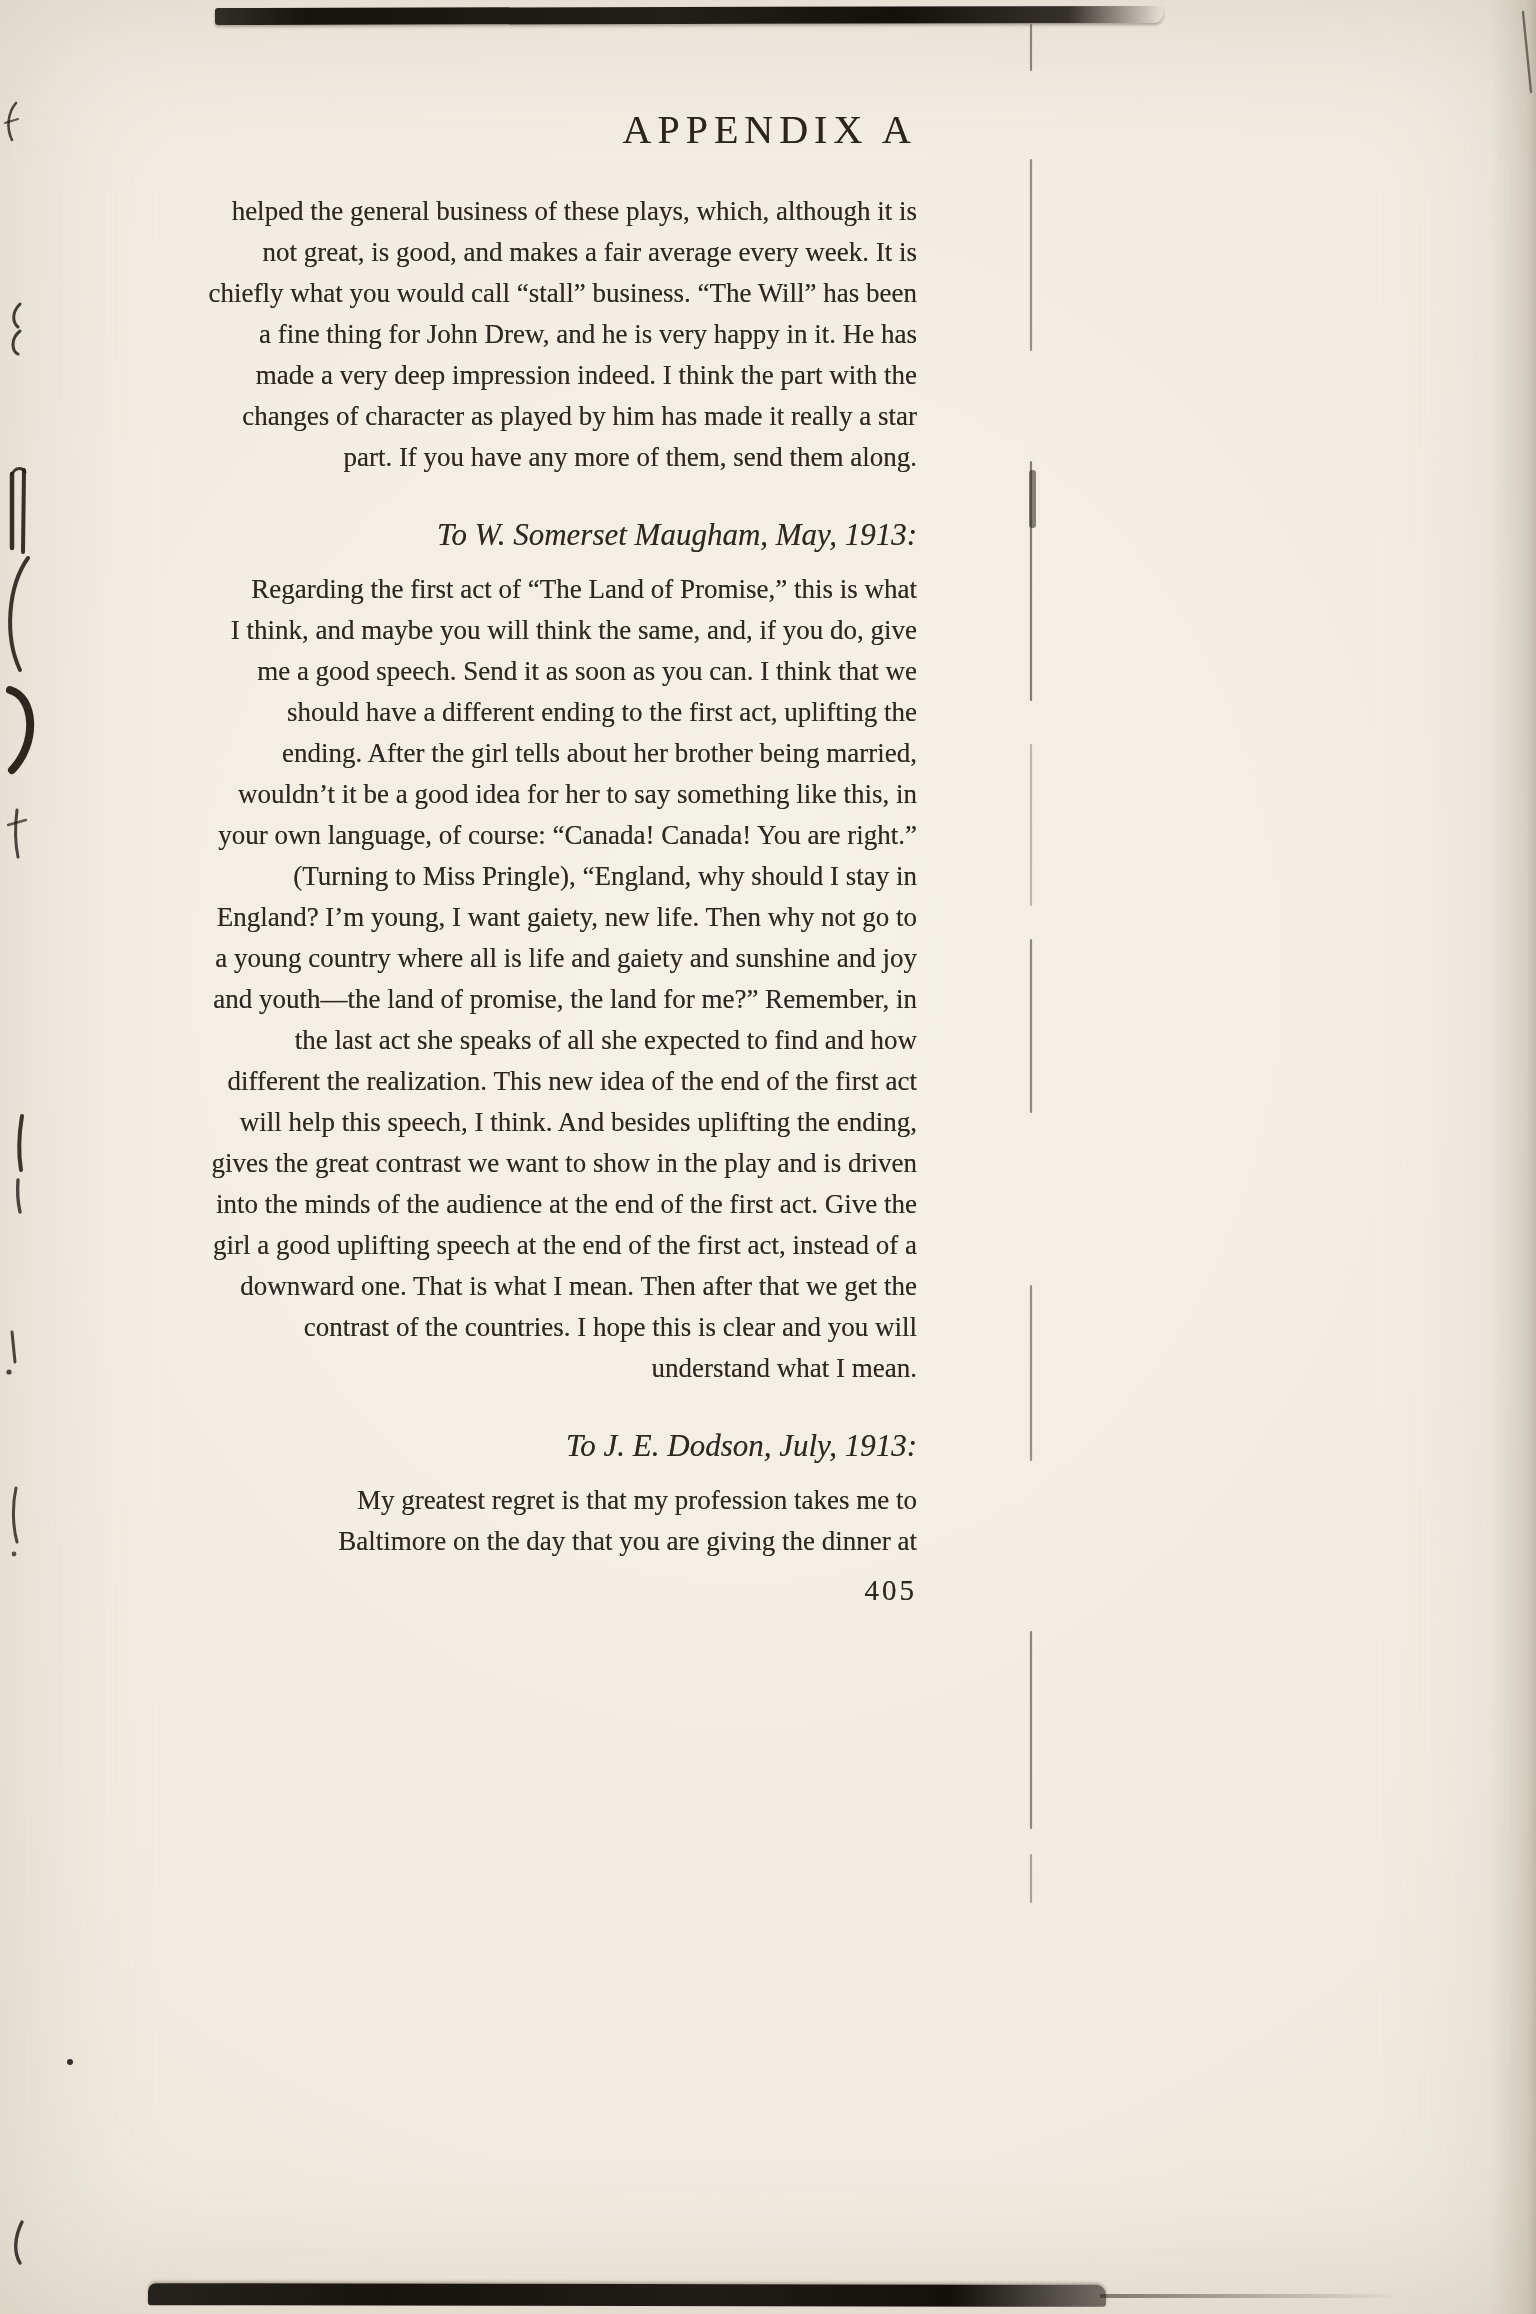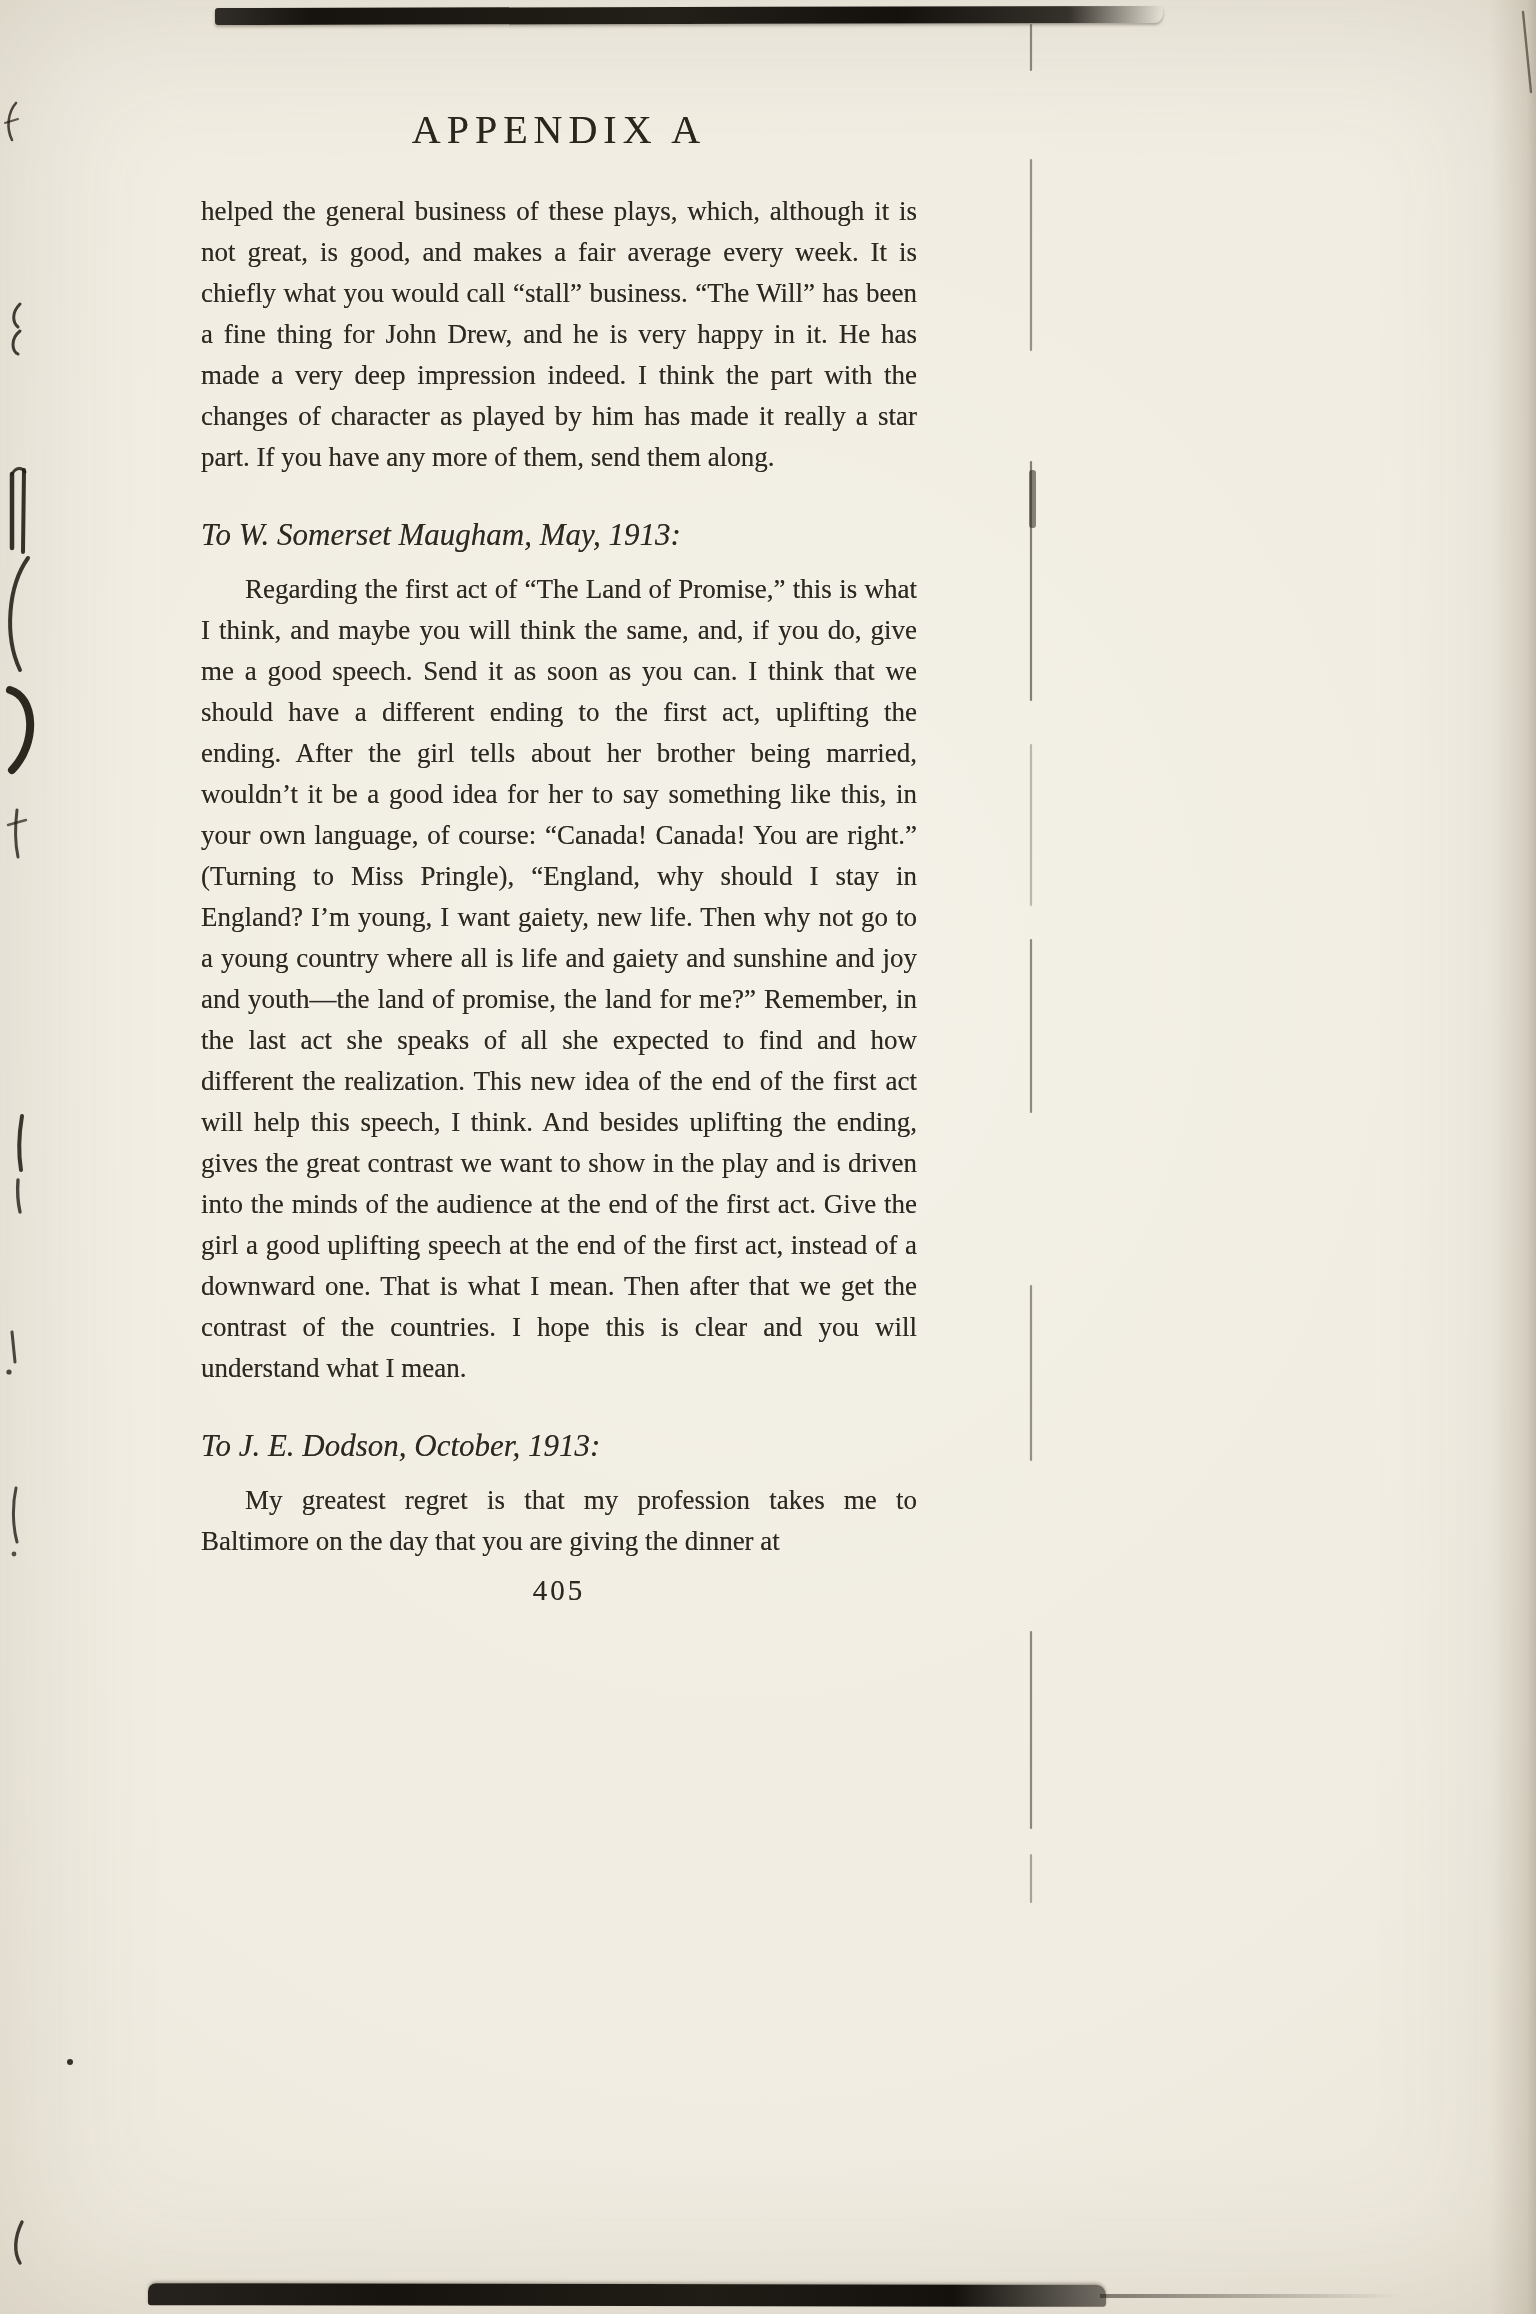--- a/index.html
+++ b/index.html
@@ -54,20 +54,21 @@
   .page-number {
     margin-top: 12px;
     font-size: 29px;
     letter-spacing: 3px;
     text-align: center;
     color: #2e2822;
   }
 
   .page-title, .body-para, .letter-heading, .page-number {
     text-shadow: 0 0 0.6px rgba(46, 40, 34, 0.55);
+    text-align: right;
   }
 
   
   .scan-edge-top {
     position: absolute;
     left: 215px; top: 7px;
     width: 948px; height: 17px;
     background: linear-gradient(90deg,
       rgba(18,15,11,0.85) 0%, #17140f 10%, #23201a 48%,
       #14110d 72%, rgba(22,18,13,0.85) 90%, rgba(22,18,13,0) 100%);
@@ -119,21 +120,21 @@
 
   <div class="page-content">
     <h1 class="page-title">APPENDIX A</h1>
 
     <p class="body-para">helped the general business of these plays, which, although it is not great, is good, and makes a fair average every week.  It is chiefly what you would call “stall” business.  “The Will” has been a fine thing for John Drew, and he is very happy in it.  He has made a very deep impression indeed.  I think the part with the changes of character as played by him has made it really a star part.  If you have any more of them, send them along.</p>
 
     <p class="letter-heading">To W. Somerset Maugham, May, 1913:</p>
 
     <p class="body-para indent">Regarding the first act of “The Land of Promise,” this is what I think, and maybe you will think the same, and, if you do, give me a good speech.  Send it as soon as you can.  I think that we should have a different ending to the first act, uplifting the ending.  After the girl tells about her brother being married, wouldn’t it be a good idea for her to say something like this, in your own language, of course: “Canada!  Canada!  You are right.”  (Turning to Miss Pringle), “England, why should I stay in England?  I’m young, I want gaiety, new life.  Then why not go to a young country where all is life and gaiety and sunshine and joy and youth—the land of promise, the land for me?”  Remember, in the last act she speaks of all she expected to find and how different the realization.  This new idea of the end of the first act will help this speech, I think.  And besides uplifting the ending, gives the great contrast we want to show in the play and is driven into the minds of the audience at the end of the first act.  Give the girl a good uplifting speech at the end of the first act, instead of a downward one.  That is what I mean.  Then after that we get the contrast of the countries.  I hope this is clear and you will understand what I mean.</p>
 
-    <p class="letter-heading">To J. E. Dodson, October, 1913:</p>
+    <p class="letter-heading">To J. E. Dodson, July, 1913:</p>
 
     <p class="body-para indent">My greatest regret is that my profession takes me to Baltimore on the day that you are giving the dinner at</p>
 
     <div class="page-number">405</div>
   </div>
 
   <svg class="artifact-svg" viewBox="0 0 1536 2314">
     <g stroke="#221d16" fill="none" stroke-linecap="round">
 
       <path d="M 12 140 C 6 128 8 112 16 103" stroke-width="2.6" opacity="0.8"></path>

